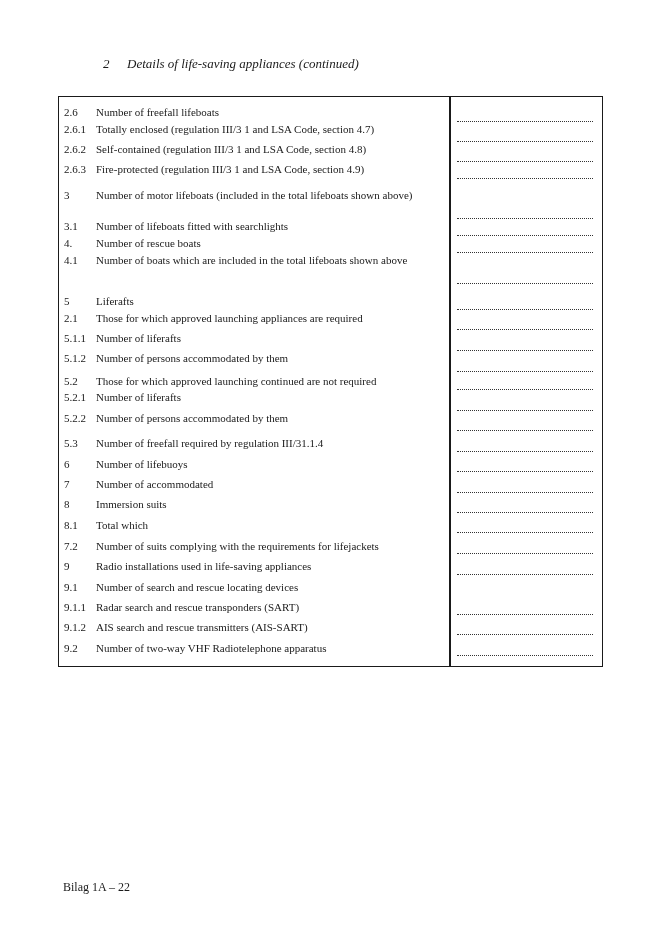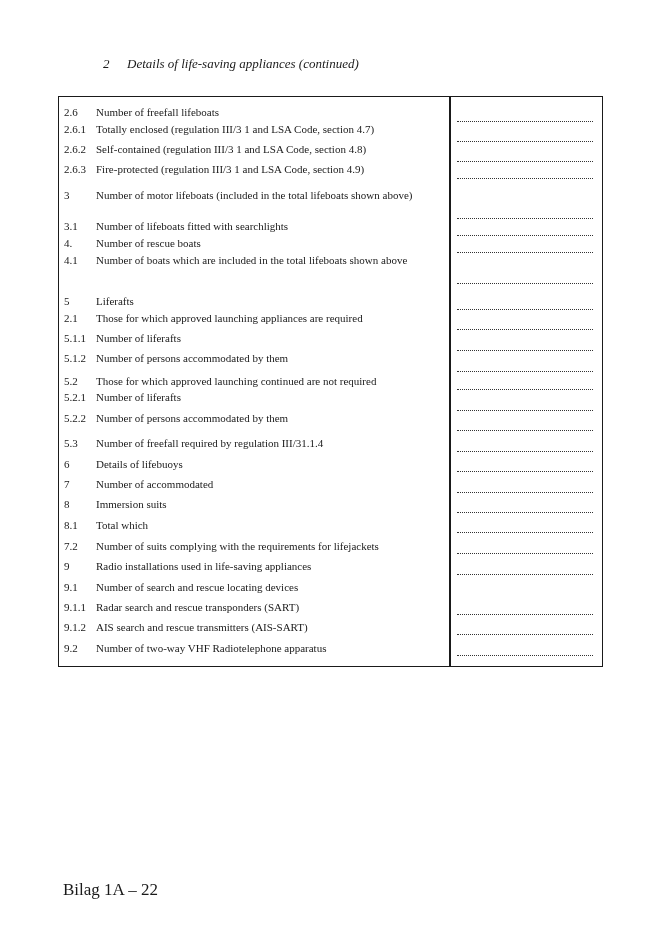--- a/index.html
+++ b/index.html
@@ -8,21 +8,21 @@
   .heading { position: absolute; left: 63px; top: 56px; font-size: 13px; font-style: italic; margin-left: 40px; }
   .heading .num { display: inline-block; width: 24px; }
   .table-box { position: absolute; left: 58px; top: 96px; width: 545px; height: 571px;
                border: 1.5px solid #1a1a1a; box-sizing: border-box; }
   .divider { position: absolute; left: 449px; top: 96px; width: 1.5px; height: 571px; background: #1a1a1a; }
   .row { position: absolute; left: 64px; width: 385px; font-size: 11px; line-height: 15px; }
   .row .n { position: absolute; left: 0; top: 0; width: 32px; }
   .row .t { display: block; margin-left: 32px; font-family: Liberation Serif, serif; }
   .dots { position: absolute; left: 457px; width: 136px; height: 0;
           border-bottom: 1px dotted #333; }
-  .footer { position: absolute; left: 63px; top: 880px; font-size: 17px; }
+  .footer { position: absolute; left: 63px; top: 880px; font-size: 12px; }
 </style>
 </head>
 <body>
 
 <div class="heading">
   <span class="num">2</span><span>Details of life-saving appliances (continued)</span>
 </div>
 
 <div class="table-box"></div>
 <div class="divider"></div>
@@ -86,21 +86,21 @@
 <div class="row" style="top:411px">
     <span class="n">5.2.2</span>
     <span class="t">Number of persons accommodated by them</span>
   </div>
 <div class="row" style="top:436px">
     <span class="n">5.3</span>
     <span class="t">Number of freefall required by regulation III/31.1.4</span>
   </div>
 <div class="row" style="top:457px">
     <span class="n">6</span>
-    <span class="t">Details of lifebuoys</span>
+    <span class="t">Number of lifebuoys</span>
   </div>
 <div class="row" style="top:477px">
     <span class="n">7</span>
     <span class="t">Number of accommodated</span>
   </div>
 <div class="row" style="top:497px">
     <span class="n">8</span>
     <span class="t">Immersion suits</span>
   </div>
 <div class="row" style="top:518px">

